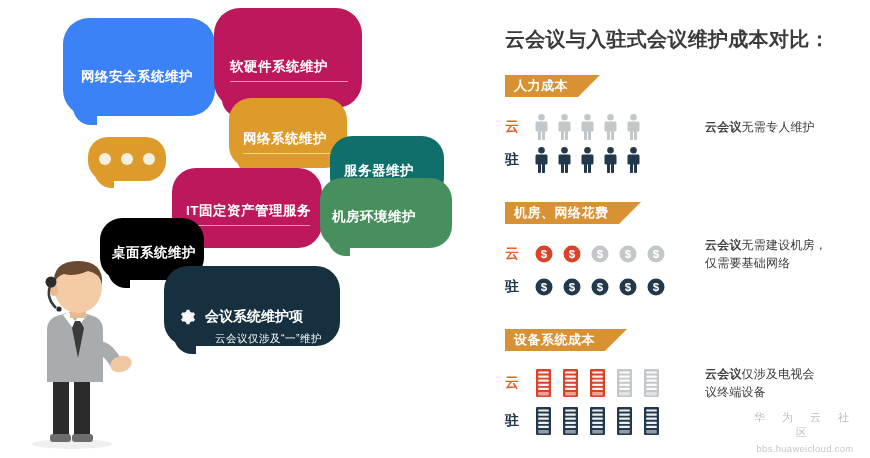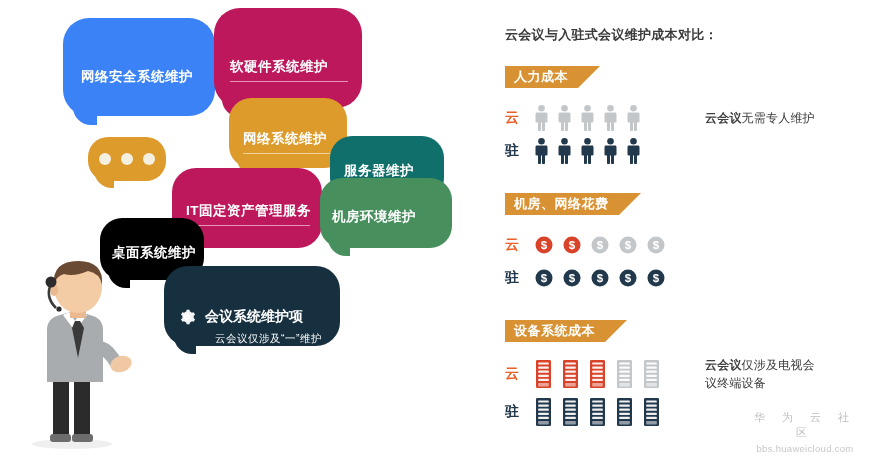--- a/index.html
+++ b/index.html
@@ -74,21 +74,21 @@
 
   
   .gear { width: 18px; height: 18px; display:block; }
 
   
   #person { position:absolute; left: 20px; top: 252px; width: 140px; height: 200px; }
 
   
   #panel { position:absolute; left: 505px; top: 26px; width: 350px; }
   #panel-title {
-    font-size: 13px; font-weight: bold; color: #3A3A3A;
+    font-size: 20px; font-weight: bold; color: #3A3A3A;
     letter-spacing: .3px; margin-bottom: 22px;
   }
   .section { margin-bottom: 12px; }
   .banner {
     position: relative;
     display: inline-block;
     height: 22px;
     background: #D99233;
     color: #fff;
     font-size: 13px; font-weight: bold;
@@ -366,20 +366,24 @@
                   <text x="9" y="13.2" text-anchor="middle" font-size="11.5" font-weight="bold" fill="#ffffff" font-family="Liberation Sans, sans-serif">$</text>
                 </svg>
               </span>
               <span>
                 <svg class="ico-coin" viewBox="0 0 18 18" aria-hidden="true">
                   <circle cx="9" cy="9" r="8.5" fill="#C3C7CA"></circle>
                   <text x="9" y="13.2" text-anchor="middle" font-size="11.5" font-weight="bold" fill="#ffffff" font-family="Liberation Sans, sans-serif">$</text>
                 </svg>
               </span>
             </div>
+          <div class="note note-block">
+            <span class="hl">云会议</span><span>无需建设机房，</span>
+            <div>仅需要基础网络</div>
+          </div>
         </div>
         <div class="row">
           <div class="row-lbl resident">驻</div>
           <div class="icons" id="s1-res-icons">
               <span>
                 <svg class="ico-coin" viewBox="0 0 18 18" aria-hidden="true">
                   <circle cx="9" cy="9" r="8.5" fill="#22384C"></circle>
                   <text x="9" y="13.2" text-anchor="middle" font-size="11.5" font-weight="bold" fill="#ffffff" font-family="Liberation Sans, sans-serif">$</text>
                 </svg>
               </span>

